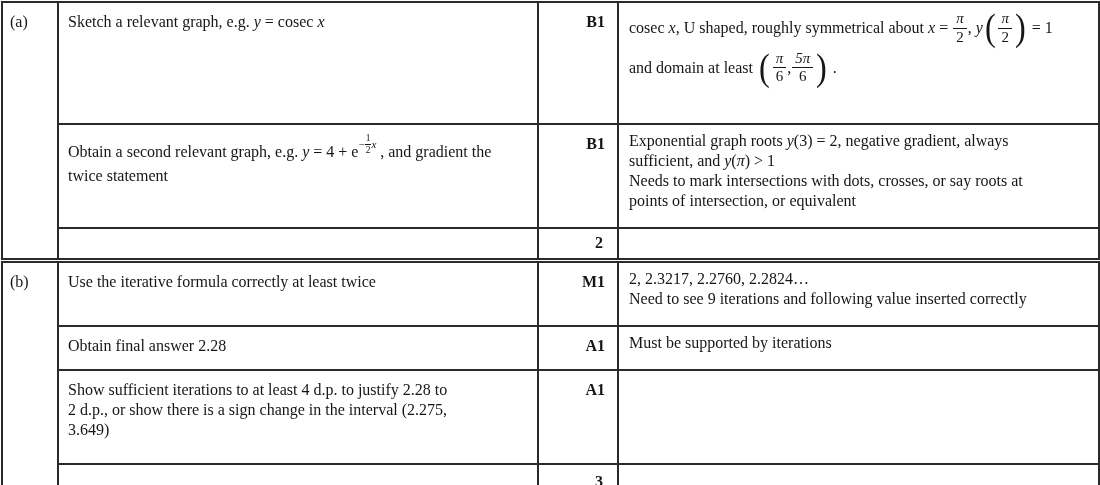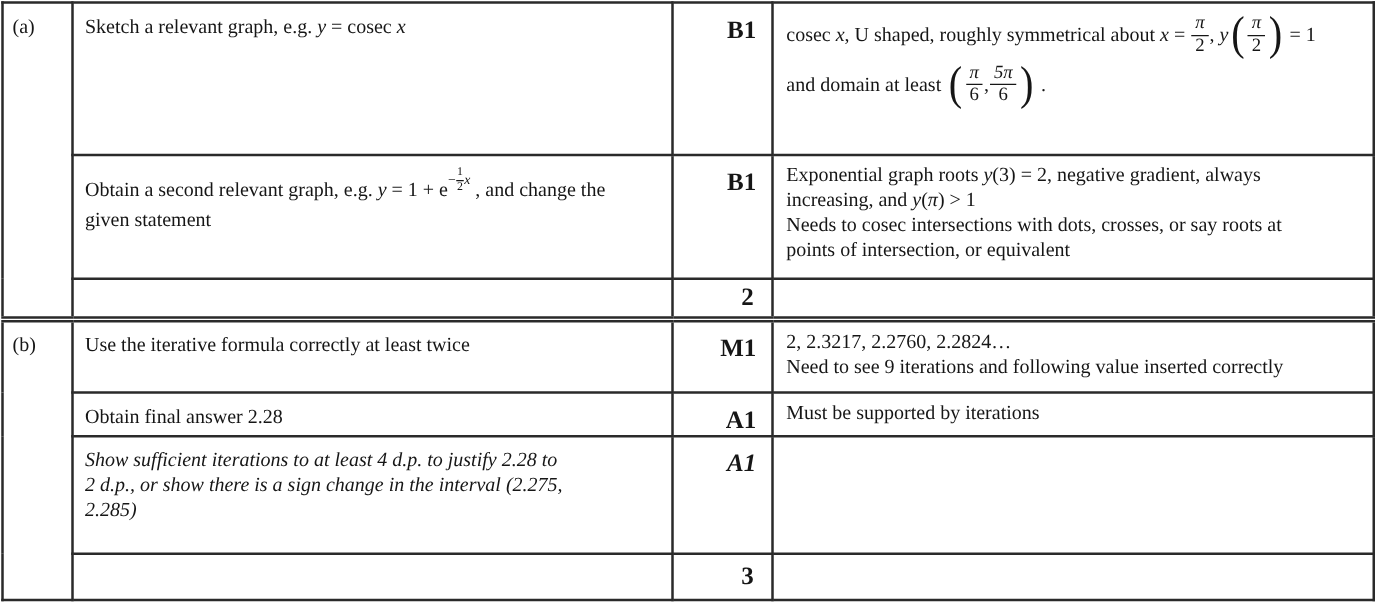--- a/index.html
+++ b/index.html
@@ -11,28 +11,28 @@
     position:absolute;left:1px;top:1px;width:1097px;
     border-collapse:collapse;table-layout:fixed;
   }
   td{border:2px solid #2a2a2a;vertical-align:top;overflow:hidden;}
   tr.sec td{border-top:5px double #2a2a2a;}
   col.c-part{width:56px;}
   col.c-desc{width:480px;}
   col.c-mark{width:80px;}
   col.c-comment{width:481px;}
   tr.r1{height:122px;} tr.r2{height:99px;} tr.r3{height:32px;}
-  tr.r4{height:59px;} tr.r5{height:35px;} tr.r6{height:94px;font-style:italic;} tr.r7{height:37px;}
+  tr.r4{height:59px;} tr.r5{height:35px;} tr.r6{height:94px;} tr.r7{height:37px;}
 
   td.part{padding:10px 0 0 7px;font-size:16px;}
   td.desc{padding:9px 10px 4px 9px;font-size:16px;line-height:20px;}
   td.desc .dline{line-height:24px;}
-  td.mark{font-weight:bold;text-align:right;padding:10px 12px 0 0;font-size:20px;}
+  td.mark{font-weight:bold;text-align:right;padding:10px 12px 0 0;font-size:16px;}
   tr.total td.mark{vertical-align:middle;padding:0 14px 0 0;}
-  td.comment{padding:6px 8px 4px 10px;font-size:16px;line-height:20px;}
+  td.comment{padding:6px 8px 16px 10px;font-size:16px;line-height:20px;}
 
   .v{font-style:italic;}
   .mline{display:block;line-height:1;margin:3px 0 5px 0;white-space:nowrap;}
   .frac{display:inline-block;vertical-align:middle;text-align:center;
         line-height:1.05;font-size:15px;position:relative;top:-1px;margin:0 1px;}
   .frac .num{display:block;border-bottom:1.4px solid #161616;padding:0 3px 1px 3px;}
   .frac .den{display:block;padding-top:1px;}
   .gk{font-style:italic;}
   .bp{display:inline-block;vertical-align:middle;font-size:38px;line-height:0.85;
       position:relative;top:-2px;transform:scaleX(0.85);margin:0 1px;}
@@ -64,30 +64,30 @@
           <span>B1</span>
         </td>
         <td class="comment">
           <span class="mline"><span>cosec </span><i class="v">x</i><span>, U shaped, roughly symmetrical about </span><i class="v">x</i><span> = </span><span class="frac"><span class="num gk">π</span><span class="den">2</span></span><span>, </span><i class="v">y</i><span class="bp">(</span><span class="frac"><span class="num gk">π</span><span class="den">2</span></span><span class="bp">)</span><span> = 1</span></span>
           <span class="mline"><span>and domain at least </span><span class="bp">(</span><span class="frac"><span class="num gk">π</span><span class="den">6</span></span><span>,</span><span class="frac"><span class="num gk">5π</span><span class="den">6</span></span><span class="bp">)</span><span> .</span></span>
         </td>
       </tr>
 
       <tr class="r2">
         <td class="desc">
-          <div class="dline"><span>Obtain a second relevant graph, e.g. </span><i class="v">y</i><span> = 1 + e</span><span class="expo"><span>−</span><span class="frac"><span class="num">1</span><span class="den">2</span></span><i class="v expx">x</i></span><span> , and change the</span></div>
-          <div class="dline">given statement</div>
+          <div class="dline"><span>Obtain a second relevant graph, e.g. </span><i class="v">y</i><span> = 4 + e</span><span class="expo"><span>−</span><span class="frac"><span class="num">1</span><span class="den">2</span></span><i class="v expx">x</i></span><span> , and gradient the</span></div>
+          <div class="dline">twice statement</div>
         </td>
         <td class="mark">
           <span>B1</span>
         </td>
         <td class="comment">
           <div><span>Exponential graph roots </span><i class="v">y</i><span>(3) = 2, negative gradient, always</span></div>
-          <div><span>increasing, and </span><i class="v">y</i><span>(</span><i class="v">π</i><span>) &gt; 1</span></div>
-          <div>Needs to cosec intersections with dots, crosses, or say roots at</div>
+          <div><span>sufficient, and </span><i class="v">y</i><span>(</span><i class="v">π</i><span>) &gt; 1</span></div>
+          <div>Needs to mark intersections with dots, crosses, or say roots at</div>
           <div>points of intersection, or equivalent</div>
         </td>
       </tr>
 
       <tr class="r3 total">
         <td class="desc"></td>
         <td class="mark">
           <span>2</span>
         </td>
         <td class="comment"></td>
@@ -112,21 +112,21 @@
         <td class="mark">
           <span>A1</span>
         </td>
         <td class="comment">Must be supported by iterations</td>
       </tr>
 
       <tr class="r6">
         <td class="desc">
           <div>Show sufficient iterations to at least 4 d.p. to justify 2.28 to</div>
           <div>2 d.p., or show there is a sign change in the interval (2.275,</div>
-          <div>2.285)</div>
+          <div>3.649)</div>
         </td>
         <td class="mark">
           <span>A1</span>
         </td>
         <td class="comment"></td>
       </tr>
 
       <tr class="r7 total">
         <td class="desc"></td>
         <td class="mark">

